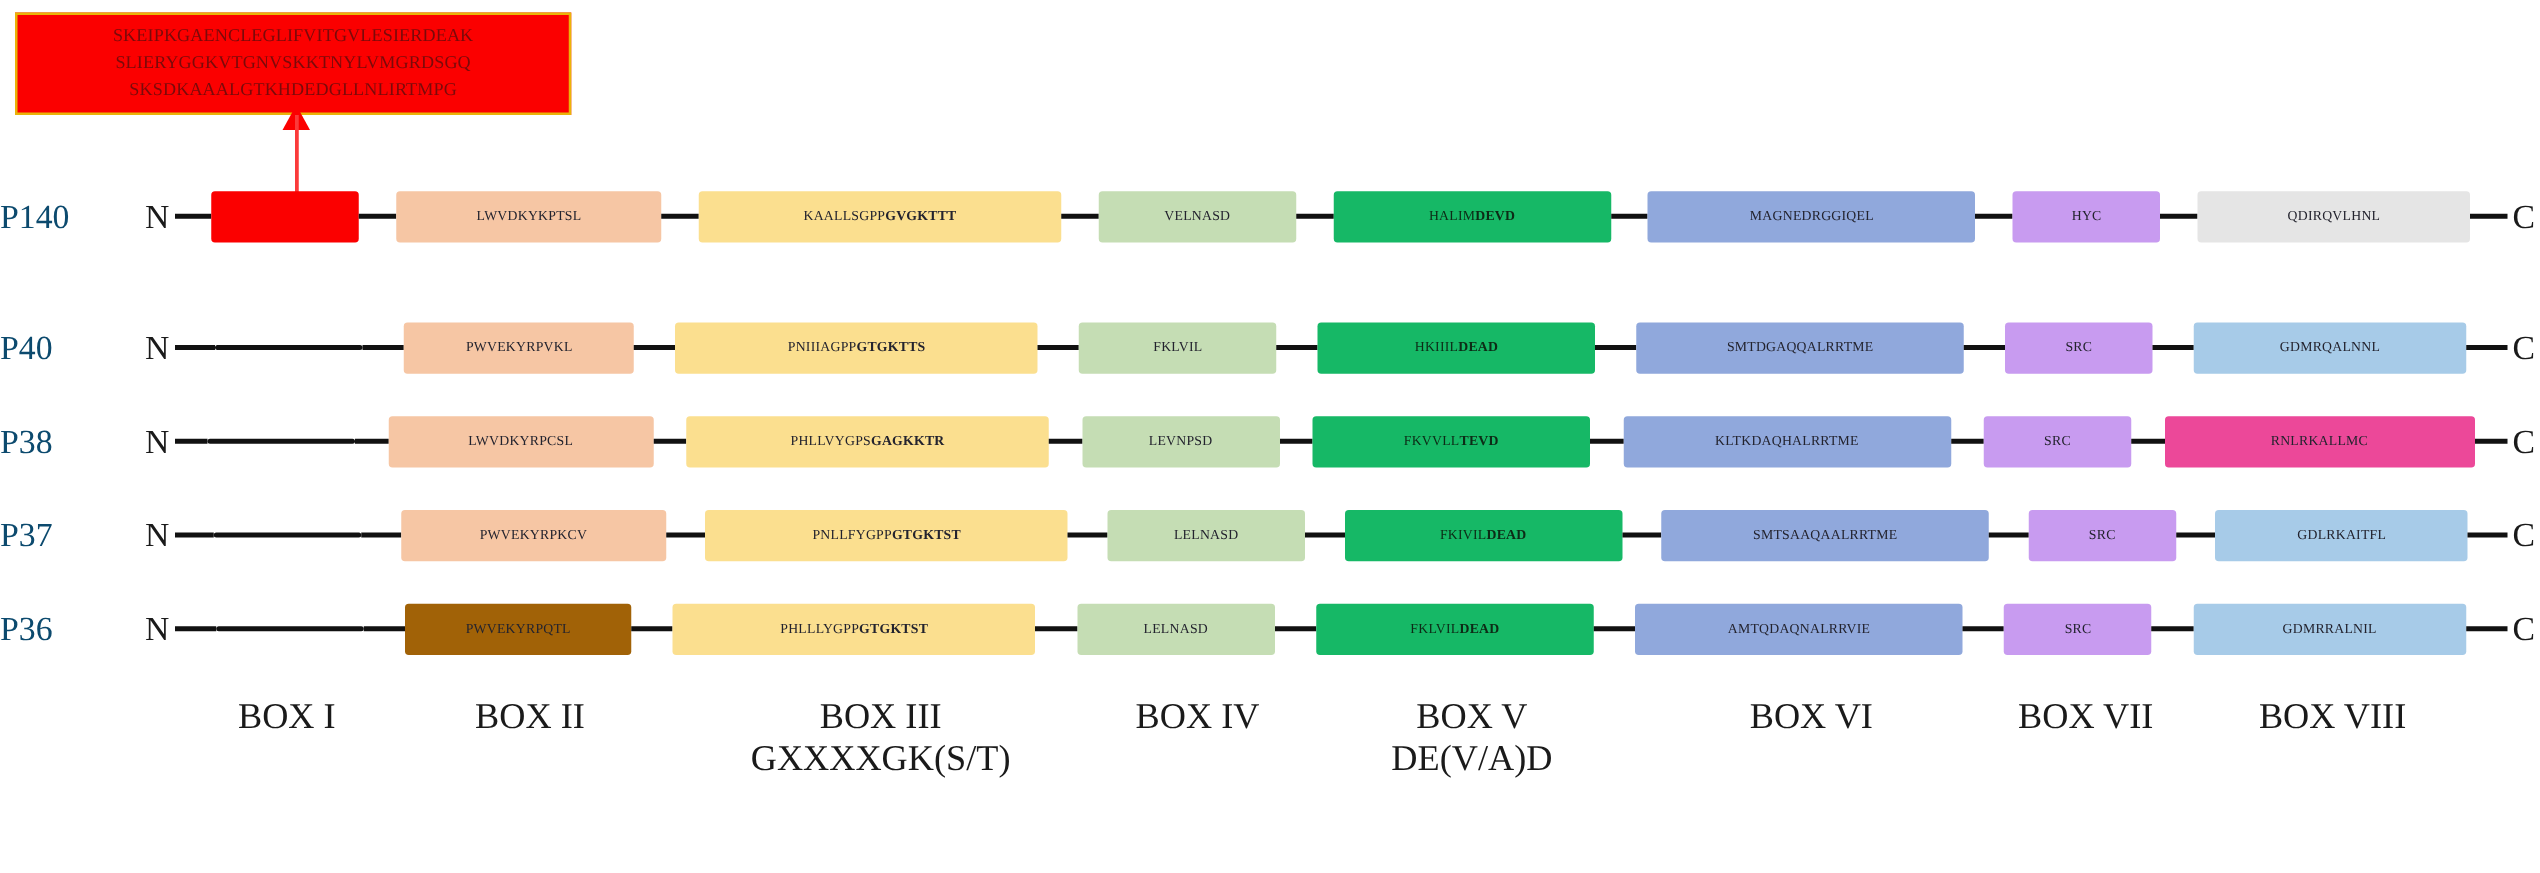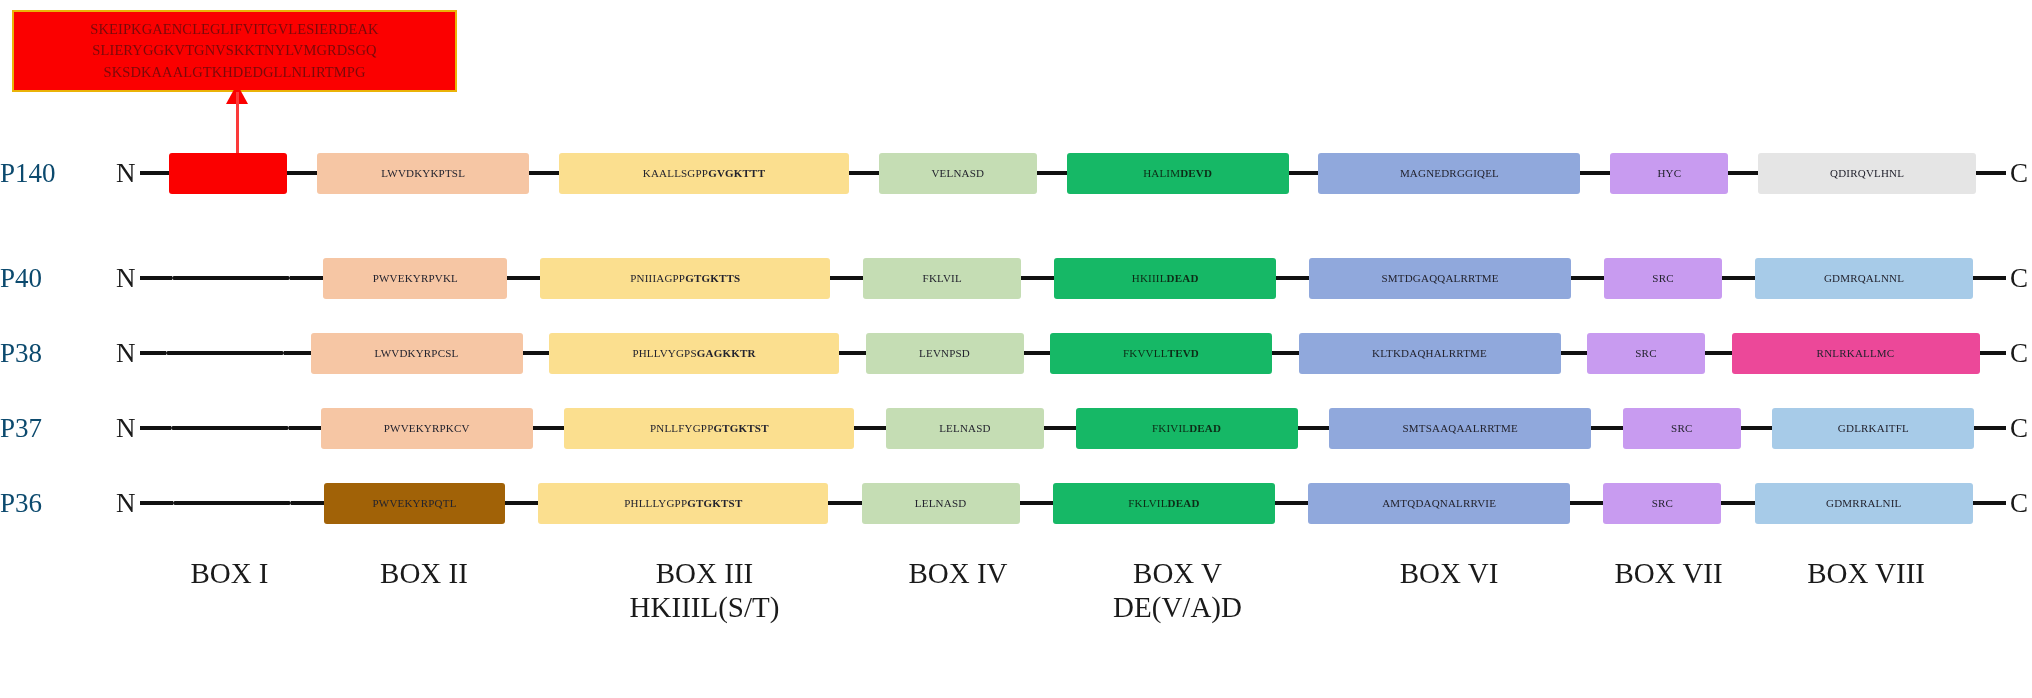--- a/index.html
+++ b/index.html
@@ -330,21 +330,21 @@
     </div>
 
   <div class="axis" id="axis-host">
       <div class="spacer"></div>
       <div class="termpad">N</div>
       <div class="gap"></div>
       <div class="lbl" style="width: 118px;"><span>BOX I</span></div>
       <div class="gap"></div>
       <div class="lbl" style="width: 212px;"><span>BOX II</span></div>
       <div class="gap"></div>
-      <div class="lbl" style="width: 290px;"><span>BOX III</span><span class="sub">HKIIIL(S/T)</span></div>
+      <div class="lbl" style="width: 290px;"><span>BOX III</span><span class="sub">GXXXXGK(S/T)</span></div>
       <div class="gap"></div>
       <div class="lbl" style="width: 158px;"><span>BOX IV</span></div>
       <div class="gap"></div>
       <div class="lbl" style="width: 222px;"><span>BOX V</span><span class="sub">DE(V/A)D</span></div>
       <div class="gap"></div>
       <div class="lbl" style="width: 262px;"><span>BOX VI</span></div>
       <div class="gap"></div>
       <div class="lbl" style="width: 118px;"><span>BOX VII</span></div>
       <div class="gap"></div>
       <div class="lbl" style="width: 218px;"><span>BOX VIII</span></div>

